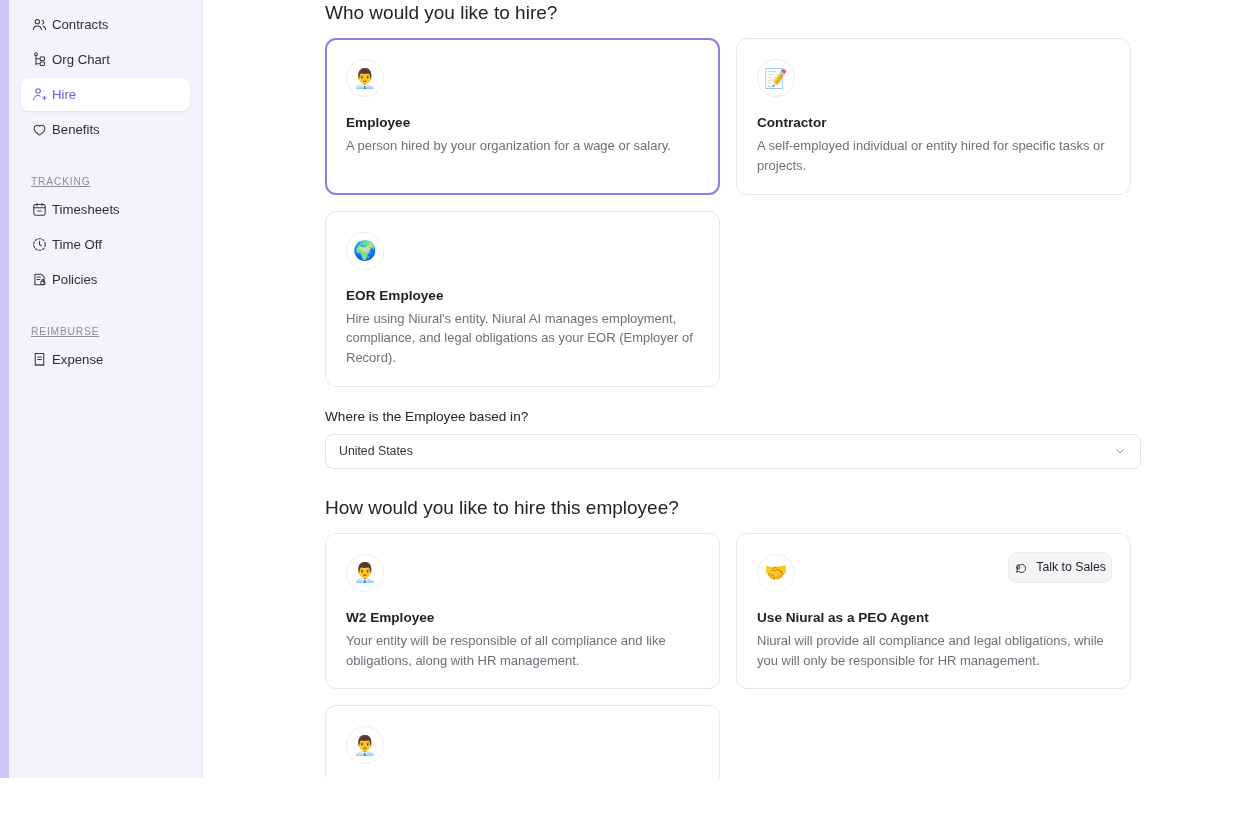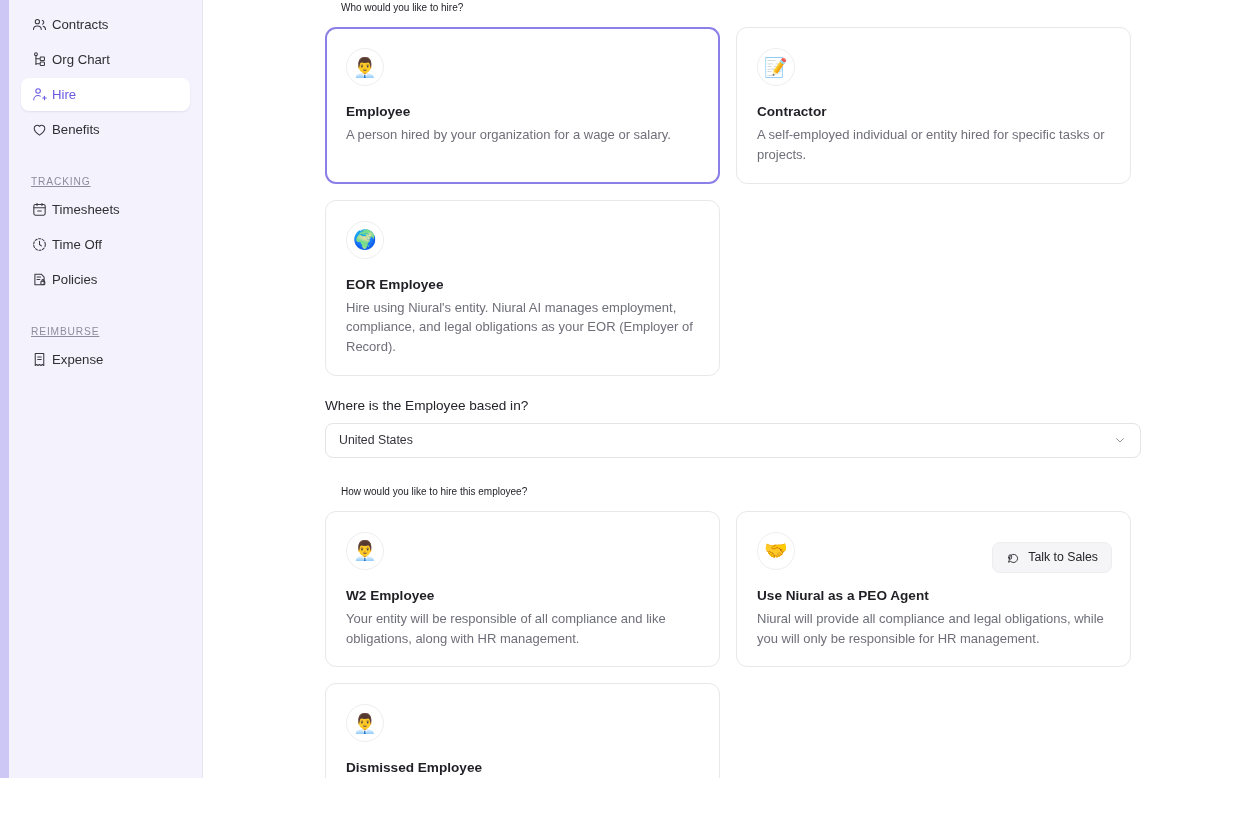--- a/index.html
+++ b/index.html
@@ -48,22 +48,22 @@
   .spacer-sm { height: 8px; }
 
   
   .main {
     position: absolute; left: 204px; top: 0; right: 0; height: 778px;
     background: #ffffff;
     padding: 0 85px 0 121px;
     overflow: hidden;
   }
   .section-title {
-    font-size: 10px; color: #23232a; font-weight: 400;
-    margin-top: 0px; padding-top: 2px; margin-left: 16px;
+    font-size: 19px; color: #23232a; font-weight: 400;
+    margin-top: 0px; padding-top: 2px;
   }
   h2.section-title { font-weight: 400; }
 
   .card-grid {
     display: flex; flex-wrap: wrap; gap: 16px;
     margin-top: 14px;
   }
   .card {
     width: 395px; background: #ffffff;
     border: 1px solid #e8e8ec; border-radius: 11px;
@@ -97,23 +97,23 @@
     border: 1px solid #e3e3e8; border-radius: 8px;
     background: #fff; display: flex; align-items: center;
     justify-content: space-between; padding: 0 13px;
     font-size: 12.3px; color: #33333a; cursor: pointer;
   }
   .chev { width: 14px; height: 14px; }
   .chev svg { stroke:#8a8a93; fill:none; stroke-width:1.6; stroke-linecap:round; stroke-linejoin:round; }
 
   
   .talk-btn {
-    position: absolute; right: 18px; top: 30px;
+    position: absolute; right: 18px; top: 18px;
     display: flex; align-items: center; gap: 7px;
-    height: 31px; padding: 0 13px;
+    height: 31px; padding: 0 5px;
     background: #f5f5f7; border: 1px solid #ededf0;
     border-radius: 8px; font-size: 12.3px; color: #24242b;
     cursor: pointer; white-space: nowrap;
   }
   .talk-btn .tico { width: 15px; height: 15px; }
   .talk-btn .tico svg { stroke:#2c2c33; fill:none; stroke-width:1.5; stroke-linecap:round; stroke-linejoin:round; }
 
   .gap-1 { height: 22px; }
   .gap-2 { height: 26px; }
 </style>

